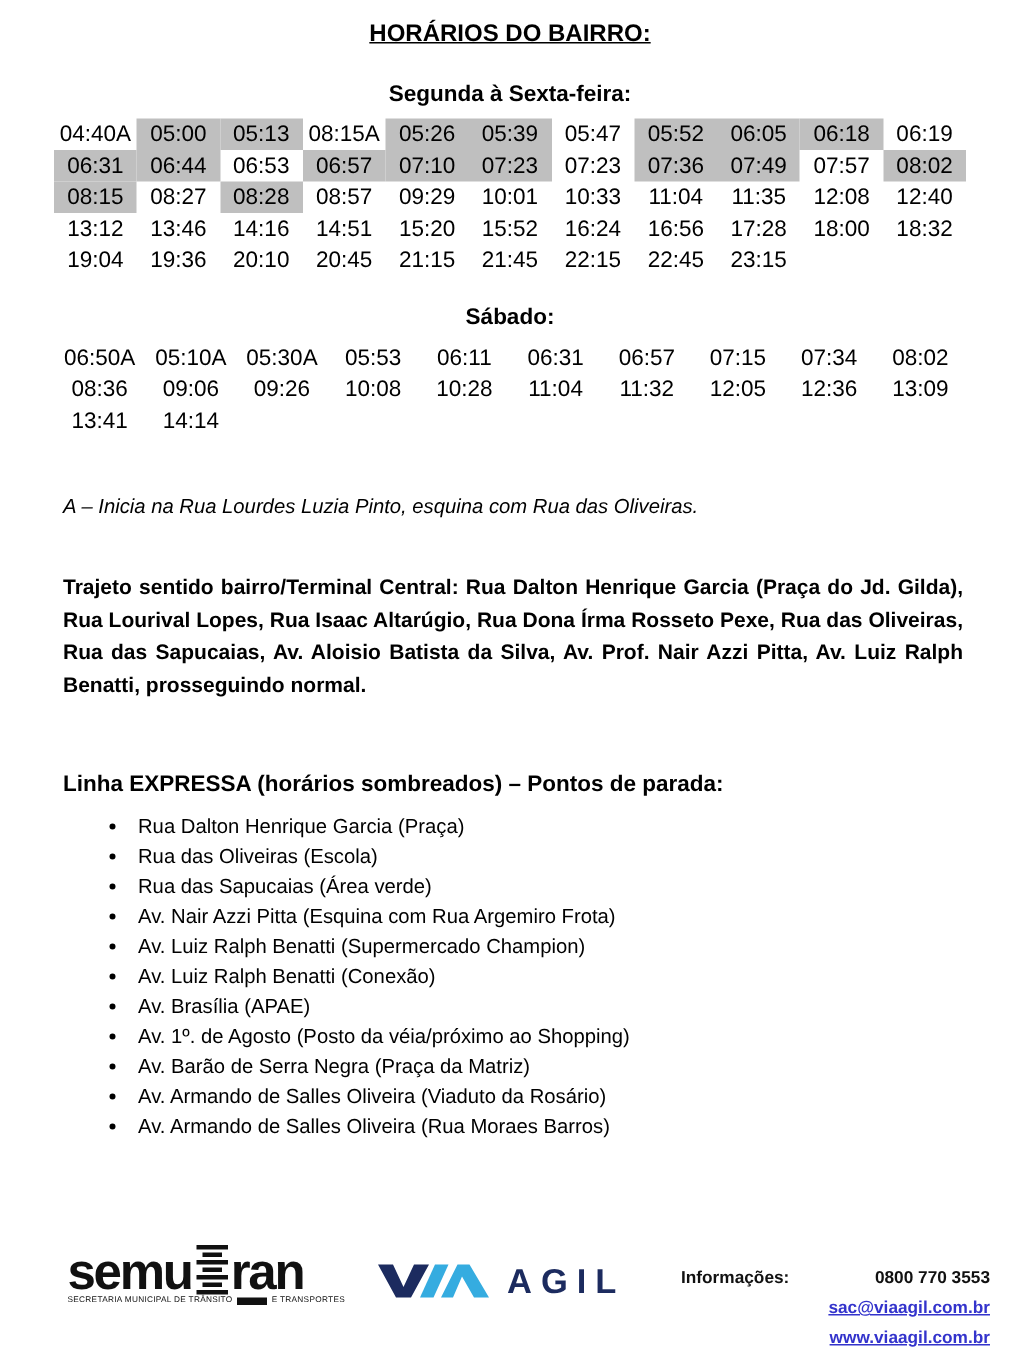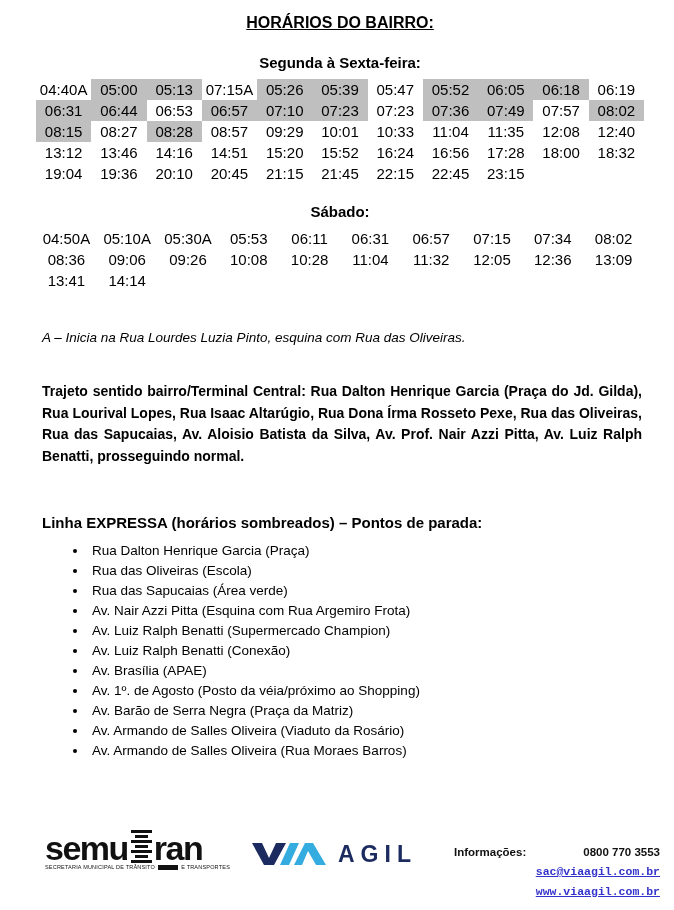--- a/index.html
+++ b/index.html
@@ -111,38 +111,37 @@
 
   
   .contact { margin-left: auto; width: 206px; margin-top: 12px; }
   .c-row { display: flex; justify-content: space-between; align-items: flex-end; }
   .c-label, .c-phone { font-size: 11.5px; font-weight: bold; color: #111; line-height: 20px; }
   .c-link {
     display: block; text-align: right;
     font-size: 11.5px; font-weight: bold; line-height: 20px;
     color: var(--link); text-decoration: underline;
     cursor: pointer;
-    font-family: Liberation Mono, monospace;
   }
 </style>
 </head>
 <body>
 
 <main class="page">
 
   <h1 class="doc-title">HORÁRIOS DO BAIRRO:</h1>
 
   <section>
     <h2 class="day-heading">Segunda à Sexta-feira:</h2>
     <div id="weekday-table" class="time-table">
         <div class="time-row" style="grid-template-columns: repeat(11, 1fr);">
           <div class="time-cell">04:40A</div>
           <div class="time-cell shaded">05:00</div>
           <div class="time-cell shaded">05:13</div>
-          <div class="time-cell">07:15A</div>
+          <div class="time-cell">08:15A</div>
           <div class="time-cell shaded">05:26</div>
           <div class="time-cell shaded">05:39</div>
           <div class="time-cell">05:47</div>
           <div class="time-cell shaded">05:52</div>
           <div class="time-cell shaded">06:05</div>
           <div class="time-cell shaded">06:18</div>
           <div class="time-cell">06:19</div>
         </div>
         <div class="time-row" style="grid-template-columns: repeat(11, 1fr);">
           <div class="time-cell shaded">06:31</div>
@@ -196,21 +195,21 @@
           <div class="time-cell"></div>
           <div class="time-cell"></div>
         </div>
       </div>
   </section>
 
   <section>
     <h2 class="day-heading" id="saturday-heading">Sábado:</h2>
     <div id="saturday-table" class="time-table">
         <div class="time-row" style="grid-template-columns: repeat(10, 1fr);">
-          <div class="time-cell">04:50A</div>
+          <div class="time-cell">06:50A</div>
           <div class="time-cell">05:10A</div>
           <div class="time-cell">05:30A</div>
           <div class="time-cell">05:53</div>
           <div class="time-cell">06:11</div>
           <div class="time-cell">06:31</div>
           <div class="time-cell">06:57</div>
           <div class="time-cell">07:15</div>
           <div class="time-cell">07:34</div>
           <div class="time-cell">08:02</div>
         </div>

